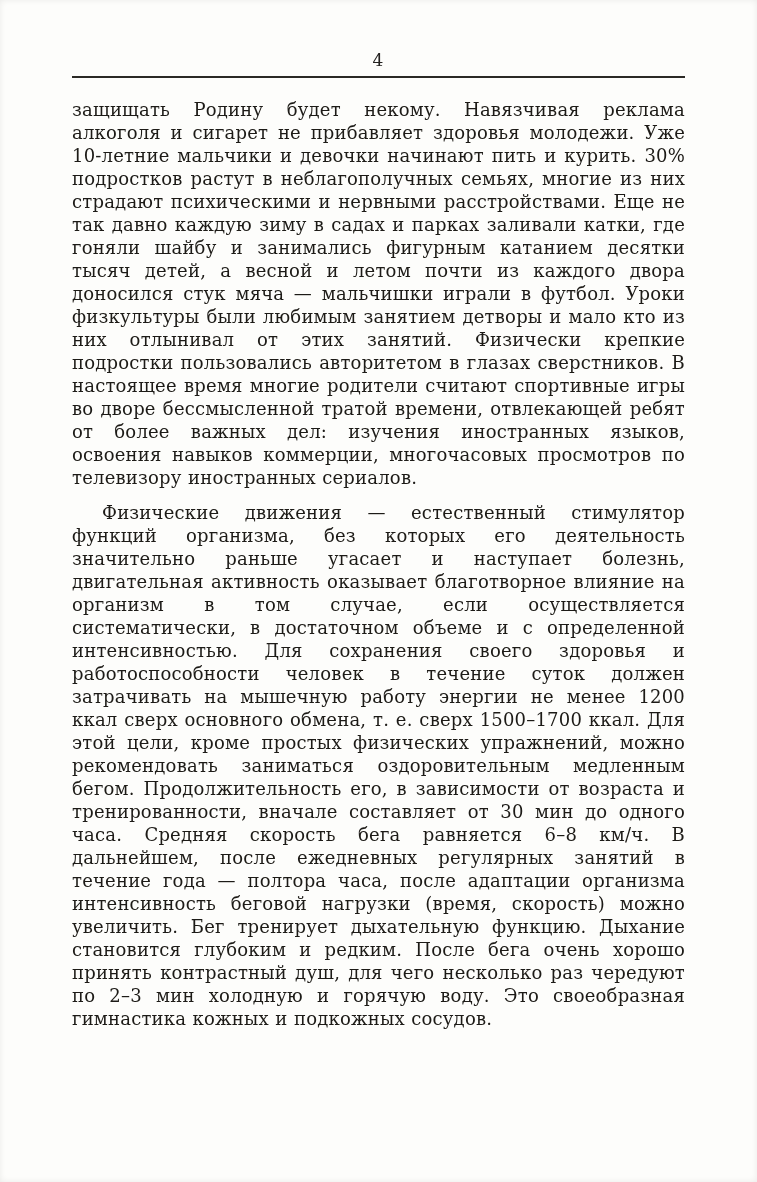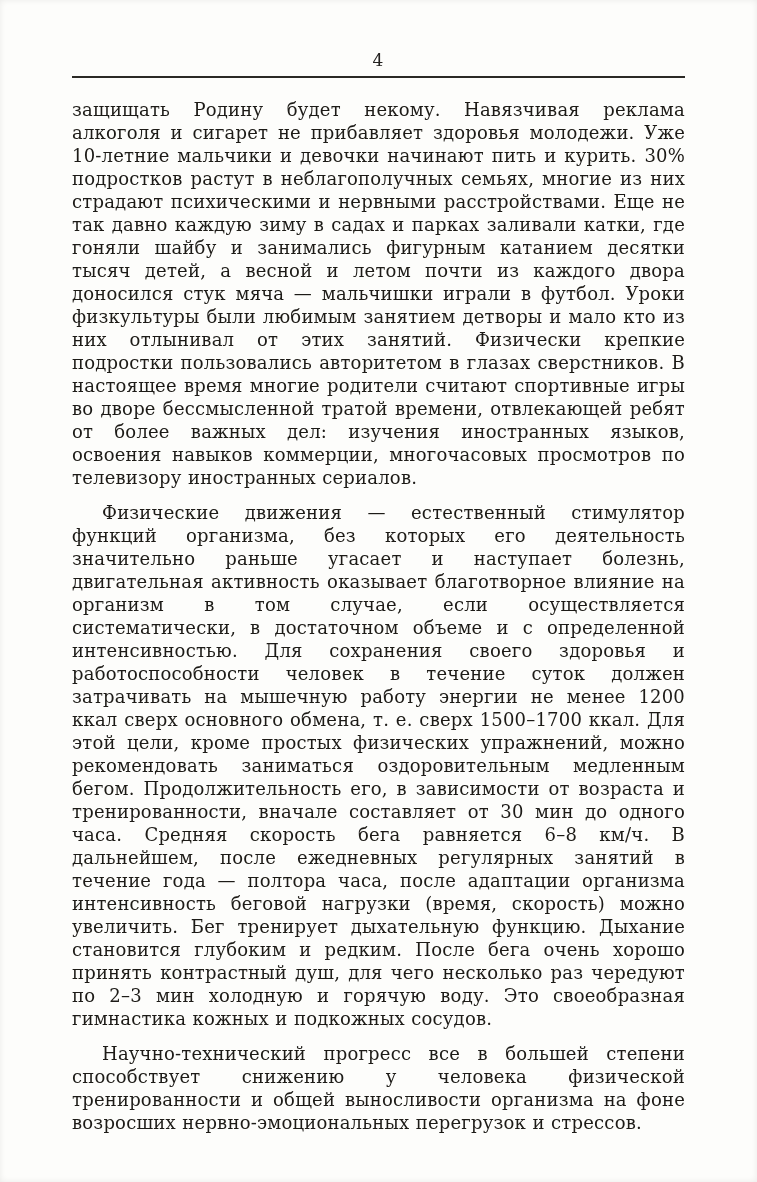--- a/index.html
+++ b/index.html
@@ -65,15 +65,14 @@
 
 <div class="page">
   <div class="page-header">
     <span class="page-number">4</span>
     <hr class="header-rule">
   </div>
 
   <div class="text-block">
     <p>защищать Родину будет некому. Навязчивая реклама алкоголя и сигарет не прибавляет здоровья молодежи. Уже 10-летние мальчики и девочки начинают пить и курить. 30% подростков растут в неблагополучных семьях, многие из них страдают психическими и нервными расстройствами. Еще не так давно каждую зиму в садах и парках заливали катки, где гоняли шайбу и занимались фигурным катанием десятки тысяч детей, а весной и летом почти из каждого двора доносился стук мяча — мальчишки играли в футбол. Уроки физкультуры были любимым занятием детворы и мало кто из них отлынивал от этих занятий. Физически крепкие подростки пользовались авторитетом в глазах сверстников. В настоящее время многие родители считают спортивные игры во дворе бессмысленной тратой времени, отвлекающей ребят от более важных дел: изучения иностранных языков, освоения навыков коммерции, многочасовых просмотров по телевизору иностранных сериалов.</p>
     <p class="indented">Физические движения — естественный стимулятор функций организма, без которых его деятельность значительно раньше угасает и наступает болезнь, двигательная активность оказывает благотворное влияние на организм в том случае, если осуществляется систематически, в достаточном объеме и с определенной интенсивностью. Для сохранения своего здоровья и работоспособности человек в течение суток должен затрачивать на мышечную работу энергии не менее 1200 ккал сверх основного обмена, т. е. сверх 1500–1700 ккал. Для этой цели, кроме простых физических упражнений, можно рекомендовать заниматься оздоровительным медленным бегом. Продолжительность его, в зависимости от возраста и тренированности, вначале составляет от 30 мин до одного часа. Средняя скорость бега равняется 6–8 км/ч. В дальнейшем, после ежедневных регулярных занятий в течение года — полтора часа, после адаптации организма интенсивность беговой нагрузки (время, скорость) можно увеличить. Бег тренирует дыхательную функцию. Дыхание становится глубоким и редким. После бега очень хорошо принять контрастный душ, для чего несколько раз чередуют по 2–3 мин холодную и горячую воду. Это своеобразная гимнастика кожных и подкожных сосудов.</p>
-    <p class="indented">Научно-технический прогресс все в большей степени способствует снижению у человека физической тренированности и общей выносливости организма на фоне возросших нервно-эмоциональных перегрузок и стрессов.</p>
   </div>
 </div>
 
 </body></html>

